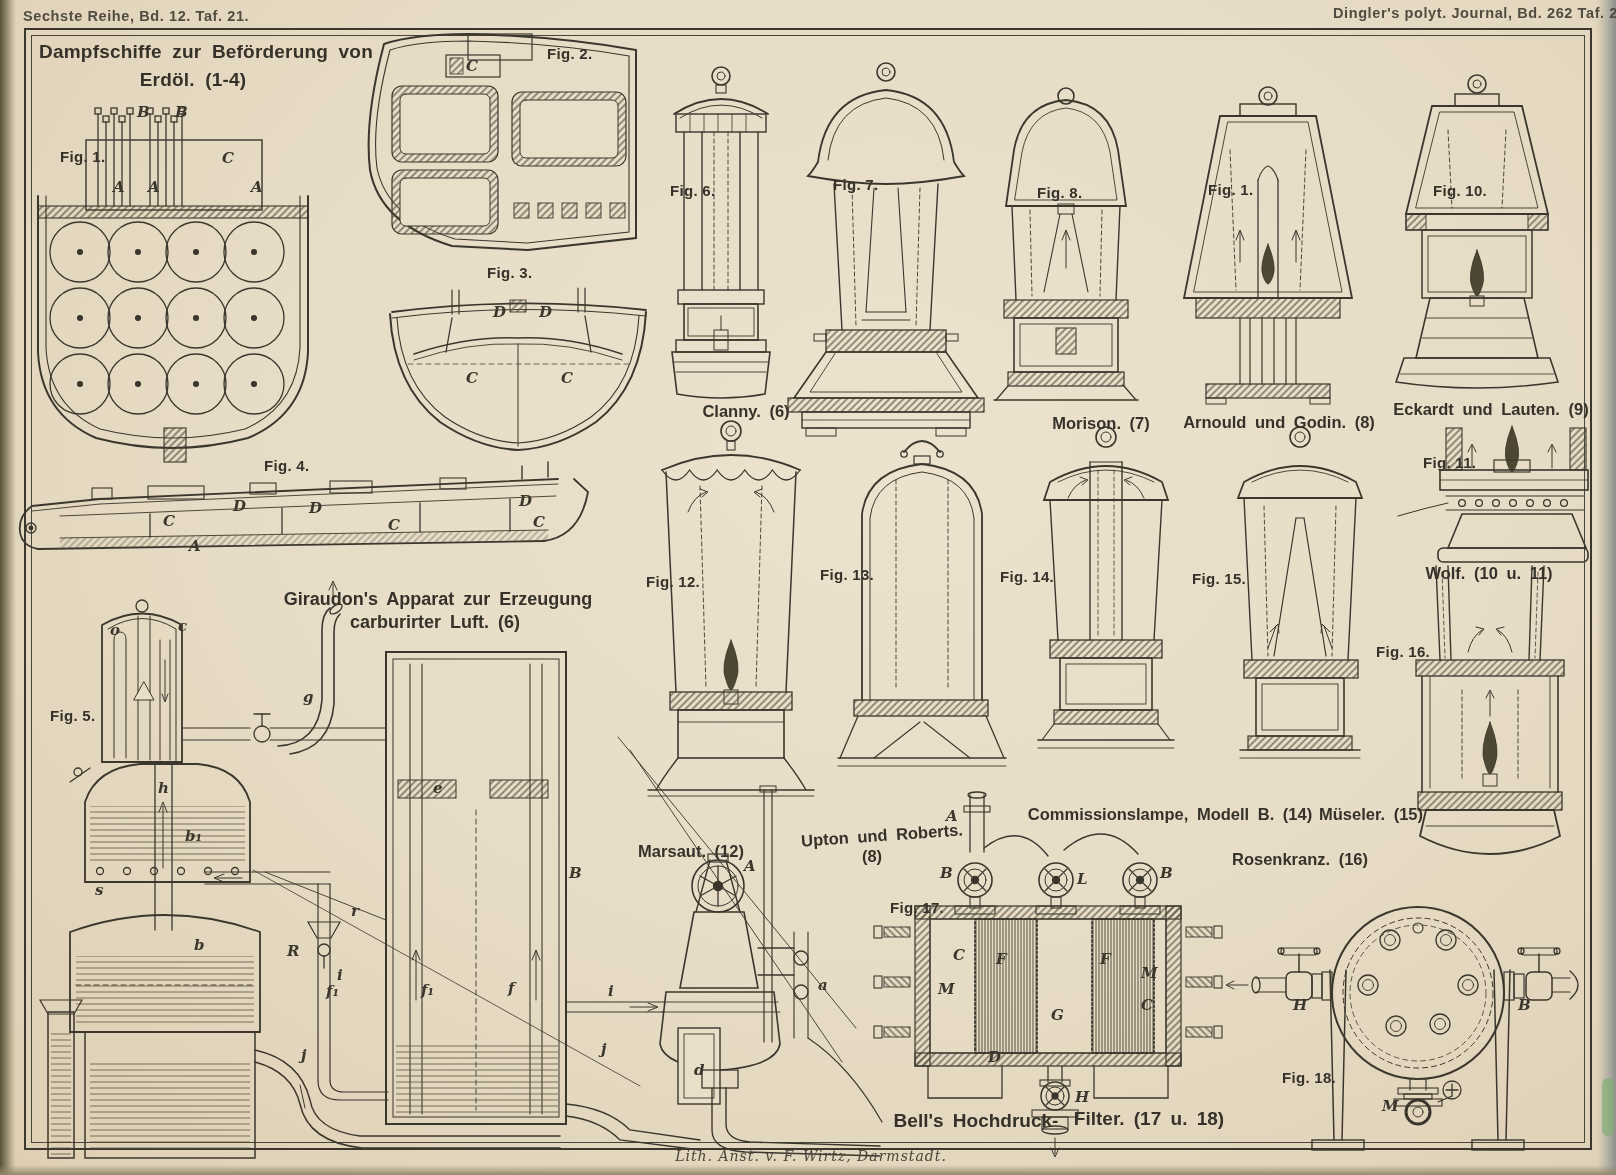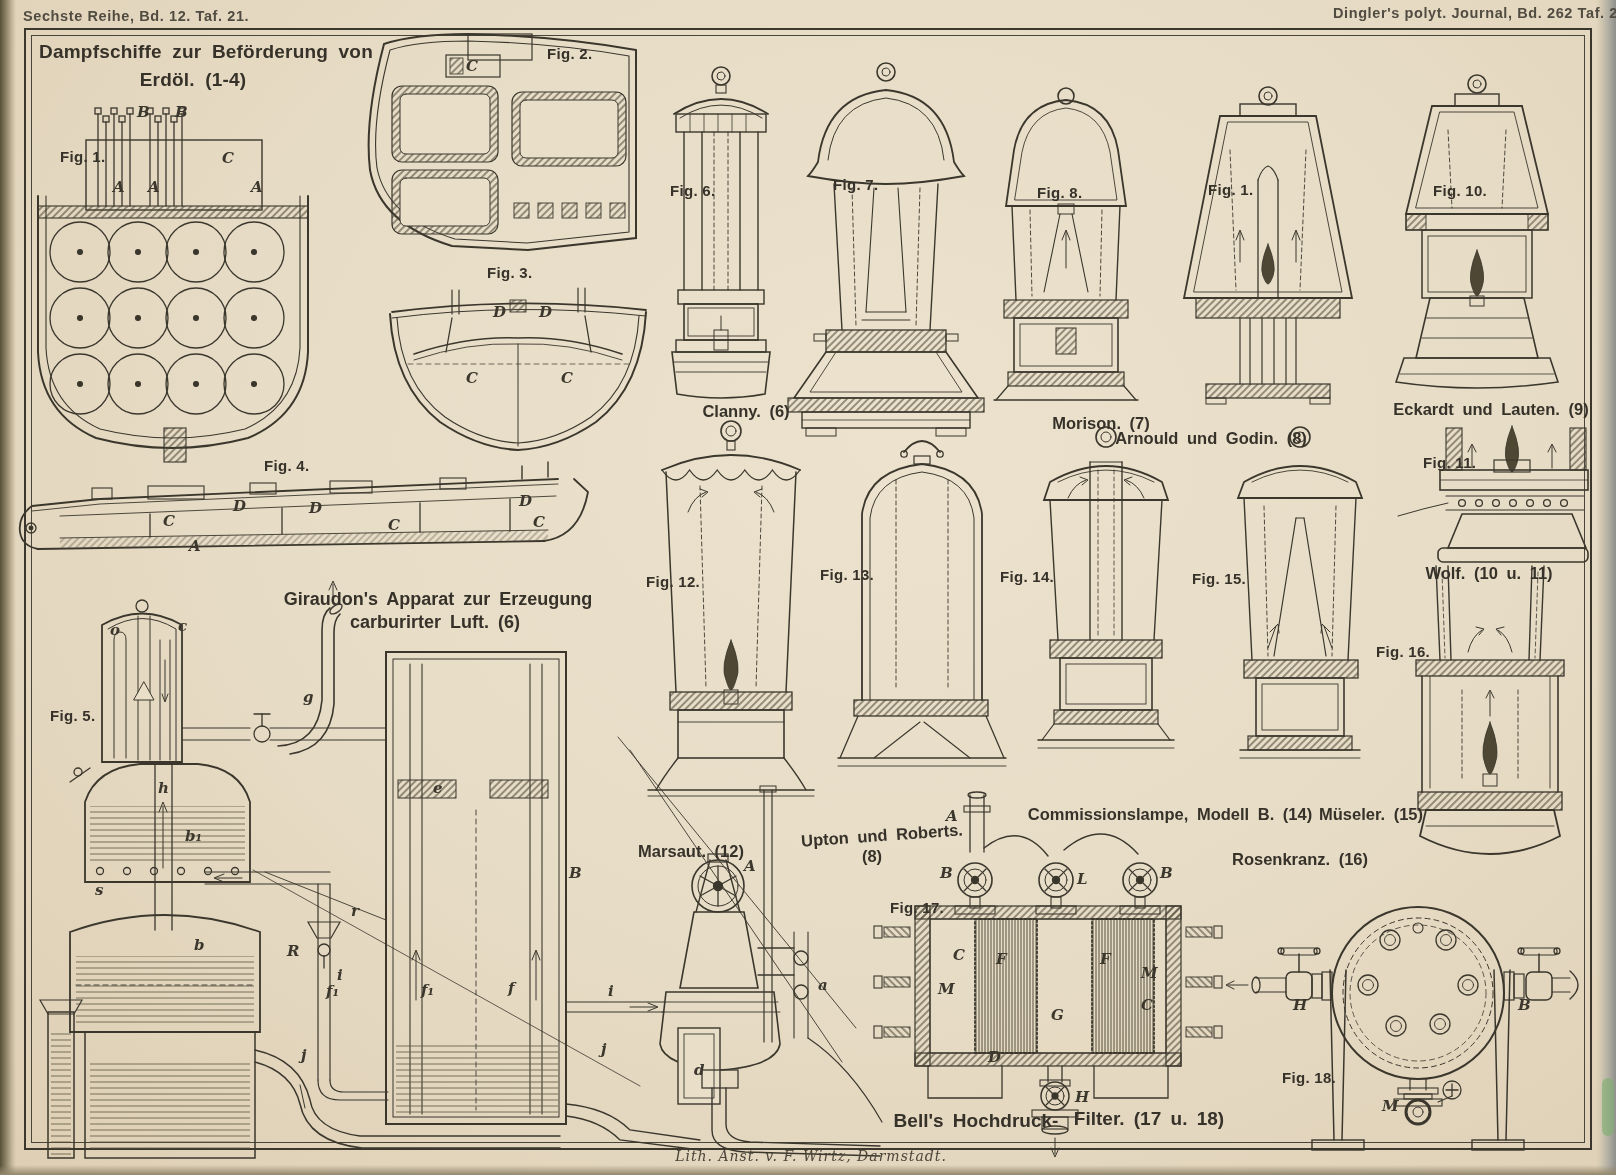--- a/index.html
+++ b/index.html
@@ -708,21 +708,21 @@
   <span class="txt fl" style="left:646px;top:573px;">Fig. 12.</span>
   <span class="txt fl" style="left:820px;top:566px;">Fig. 13.</span>
   <span class="txt fl" style="left:1000px;top:568px;">Fig. 14.</span>
   <span class="txt fl" style="left:1192px;top:570px;">Fig. 15.</span>
   <span class="txt fl" style="left:1376px;top:643px;">Fig. 16.</span>
   <span class="txt fl" style="left:890px;top:899px;">Fig. 17.</span>
   <span class="txt fl" style="left:1282px;top:1069px;">Fig. 18.</span>
 
   <span class="txt cap" style="left:746px;top:402px;">Clanny. (6)</span>
   <span class="txt cap" style="left:1101px;top:414px;">Morison. (7)</span>
-  <span class="txt cap" style="left:1211px;top:413px;margin-top:16px;">Arnould und Godin. (8)</span>
+  <span class="txt cap" style="left:1279px;top:413px;">Arnould und Godin. (8)</span>
   <span class="txt cap" style="left:1491px;top:400px;">Eckardt und Lauten. (9)</span>
   <span class="txt cap" style="left:1489px;top:564px;">Wolf. (10 u. 11)</span>
   <span class="txt cap" style="left:691px;top:842px;">Marsaut. (12)</span>
   <span class="txt cap" style="left:882px;top:826px;transform:translateX(-50%) rotate(-4deg);">Upton und Roberts.</span>
   <span class="txt cap" style="left:872px;top:847px;">(8)</span>
   <span class="txt cap" style="left:1170px;top:805px;">Commissionslampe, Modell B. (14)</span>
   <span class="txt cap" style="left:1371px;top:805px;">Müseler. (15)</span>
   <span class="txt cap" style="left:1300px;top:850px;">Rosenkranz. (16)</span>
 
   <span class="txt credit" style="left:811px;top:1148px;">Lith. Anst. v. F. Wirtz, Darmstadt.</span>

